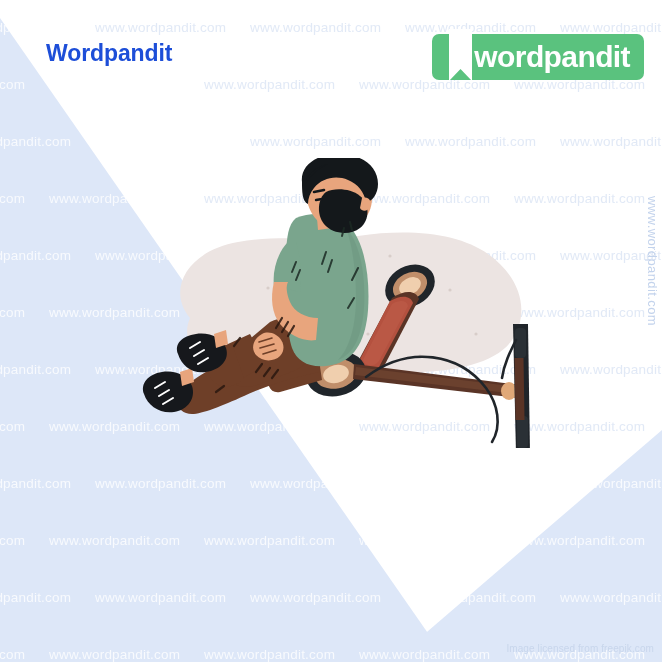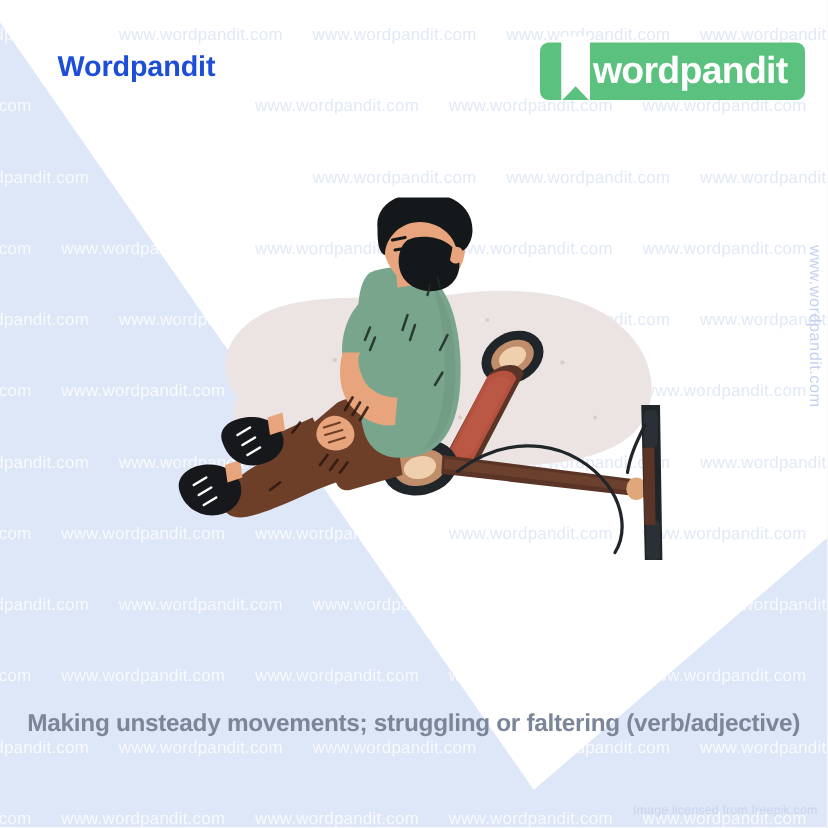--- a/index.html
+++ b/index.html
@@ -380,19 +380,18 @@
   <div class="header-title">Wordpandit</div>
 
   <div class="logo">
     <svg class="logo-bookmark" viewBox="0 0 25 52">
       <path d="M1 0 H24 V52 L12.5 40 L1 52 Z" fill="#ffffff"></path>
     </svg>
     <span class="logo-text">wordpandit</span>
   </div>
 
 
-  <div class="definition">Making unsteady movements; struggling or faltering (verb/adjective)</div>
 
   <div class="wm-vert">www.wordpandit.com</div>
 
   <div class="credit">Image licensed from freepik.com</div>
 
 </div>
 
 </body></html>

